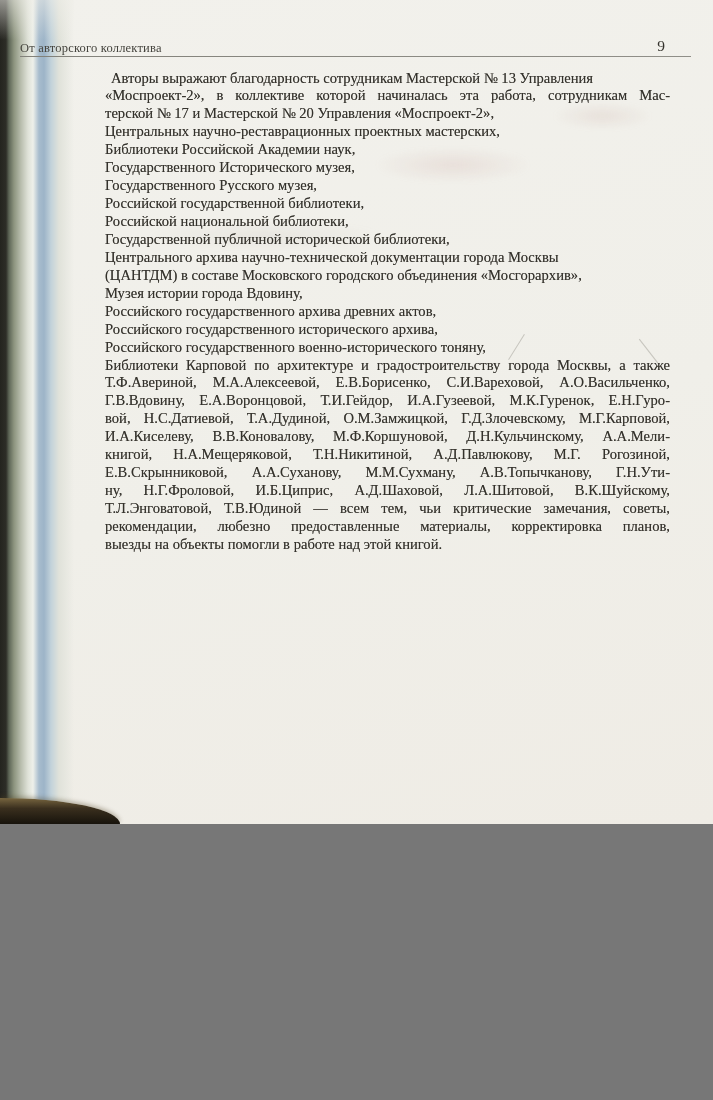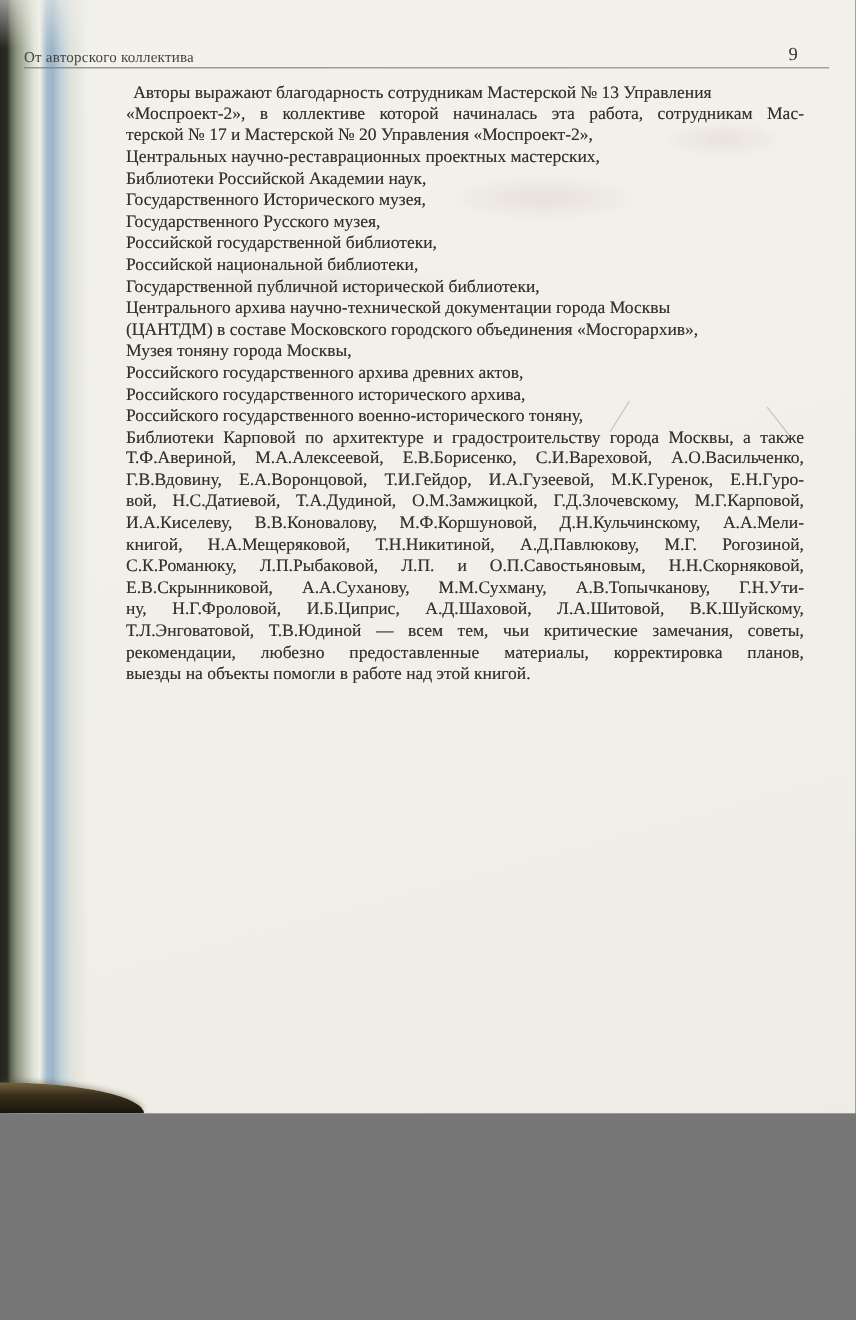--- a/index.html
+++ b/index.html
@@ -5,21 +5,21 @@
   :root{
     --paper:#f0efe9;
     --ink:#34322c;
     --header-ink:#45443e;
     --rule:#82817a;
     --watermark:#8f8d82;
   }
   html,body{margin:0;padding:0;background:#777;}
   .page{
     position:relative;
-    width:713px;height:928px;
+    width:713px;height:824px;
     margin:0 auto;
     overflow:hidden;
     background:linear-gradient(165deg,#f2f1ec 0%,var(--paper) 55%,#efecE5 100%);
     font-family:"Liberation Serif","DejaVu Serif",serif;
   }
   
   .gutter{
     position:absolute;left:0;top:0;width:74px;height:100%;
     background:linear-gradient(to right,
       #24241f 0px,#2d2d27 6px,
@@ -109,31 +109,30 @@
       <div class="line">терской № 17 и Мастерской № 20 Управления «Моспроект-2»,</div>
       <div class="line">Центральных научно-реставрационных проектных мастерских,</div>
       <div class="line">Библиотеки Российской Академии наук,</div>
       <div class="line">Государственного Исторического музея,</div>
       <div class="line">Государственного Русского музея,</div>
       <div class="line">Российской государственной библиотеки,</div>
       <div class="line">Российской национальной библиотеки,</div>
       <div class="line">Государственной публичной исторической библиотеки,</div>
       <div class="line">Центрального архива научно-технической документации города Москвы</div>
       <div class="line">(ЦАНТДМ) в составе Московского городского объединения «Мосгорархив»,</div>
-      <div class="line">Музея тоняну города Москвы,</div>
+      <div class="line">Музея истории города Вдовину,</div>
       <div class="line">Российского государственного архива древних актов,</div>
       <div class="line">Российского государственного исторического архива,</div>
       <div class="line">Российского государственного военно-исторического тоняну,</div>
       <div class="line j">Библиотеки Карповой по архитектуре и градостроительству города Москвы, а также</div>
       <div class="line j">Т.Ф.Авериной, М.А.Алексеевой, Е.В.Борисенко, С.И.Вареховой, А.О.Васильченко,</div>
       <div class="line j">Г.В.Вдовину, Е.А.Воронцовой, Т.И.Гейдор, И.А.Гузеевой, М.К.Гуренок, Е.Н.Гуро-</div>
       <div class="line j">вой, Н.С.Датиевой, Т.А.Дудиной, О.М.Замжицкой, Г.Д.Злочевскому, М.Г.Карповой,</div>
       <div class="line j">И.А.Киселеву, В.В.Коновалову, М.Ф.Коршуновой, Д.Н.Кульчинскому, А.А.Мели-</div>
       <div class="line j">книгой, Н.А.Мещеряковой, Т.Н.Никитиной, А.Д.Павлюкову, М.Г. Рогозиной,</div>
-      <div class="line j">С.К.Романюку, Л.П.Рыбаковой, Л.П. и О.П.Савостьяновым, Н.Н.Скорняковой,</div>
       <div class="line j">Е.В.Скрынниковой, А.А.Суханову, М.М.Сухману, А.В.Топычканову, Г.Н.Ути-</div>
       <div class="line j">ну, Н.Г.Фроловой, И.Б.Циприс, А.Д.Шаховой, Л.А.Шитовой, В.К.Шуйскому,</div>
       <div class="line j">Т.Л.Энговатовой, Т.В.Юдиной — всем тем, чьи критические замечания, советы,</div>
       <div class="line j">рекомендации, любезно предоставленные материалы, корректировка планов,</div>
       <div class="line">выезды на объекты помогли в работе над этой книгой.</div>
     </main>
 
   <div class="watermark">летопись русской усадьбы</div>
 </div>
 

